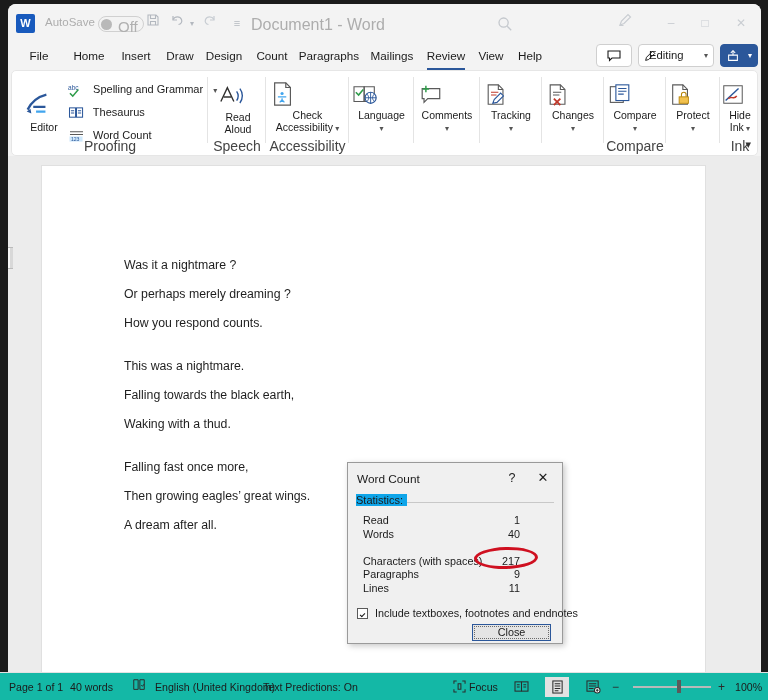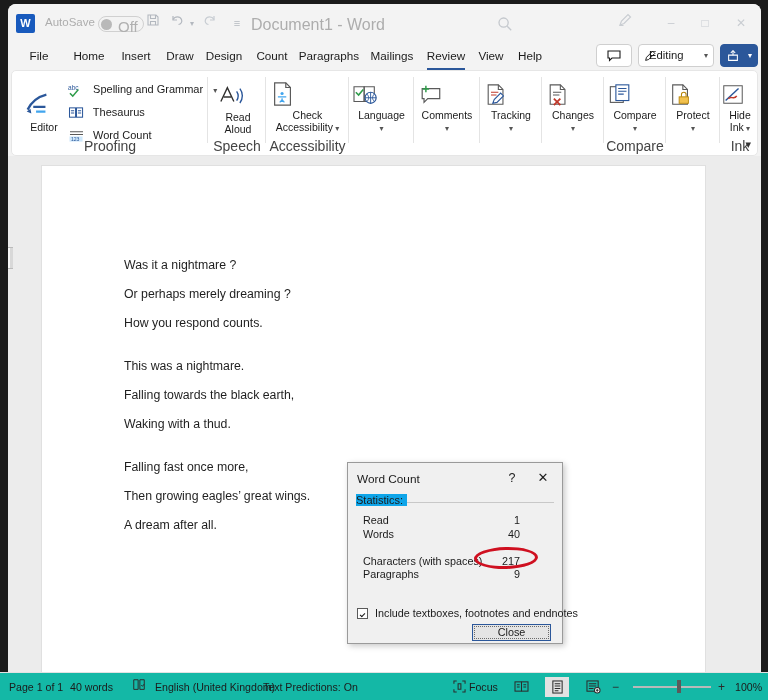--- a/index.html
+++ b/index.html
@@ -638,20 +638,24 @@
      <span class="stat-val">40</span>
    </div>
    <div class="stat-row" style="top:91.5px">
      <span class="stat-name">Characters (with spaces)</span>
      <span class="stat-val">217</span>
    </div>
    <div class="stat-row" style="top:105px">
      <span class="stat-name">Paragraphs</span>
      <span class="stat-val">9</span>
    </div>
+   <div class="stat-row" style="top:118.5px">
+     <span class="stat-name">Lines</span>
+     <span class="stat-val">11</span>
+   </div>
 
    <div class="annot-ellipse"></div>
 
    <div class="cb-row">
      <span class="cb"></span>
      <span>Include textboxes, footnotes and endnotes</span>
    </div>
 
    <div class="closebtn">Close</div>
  </div>

